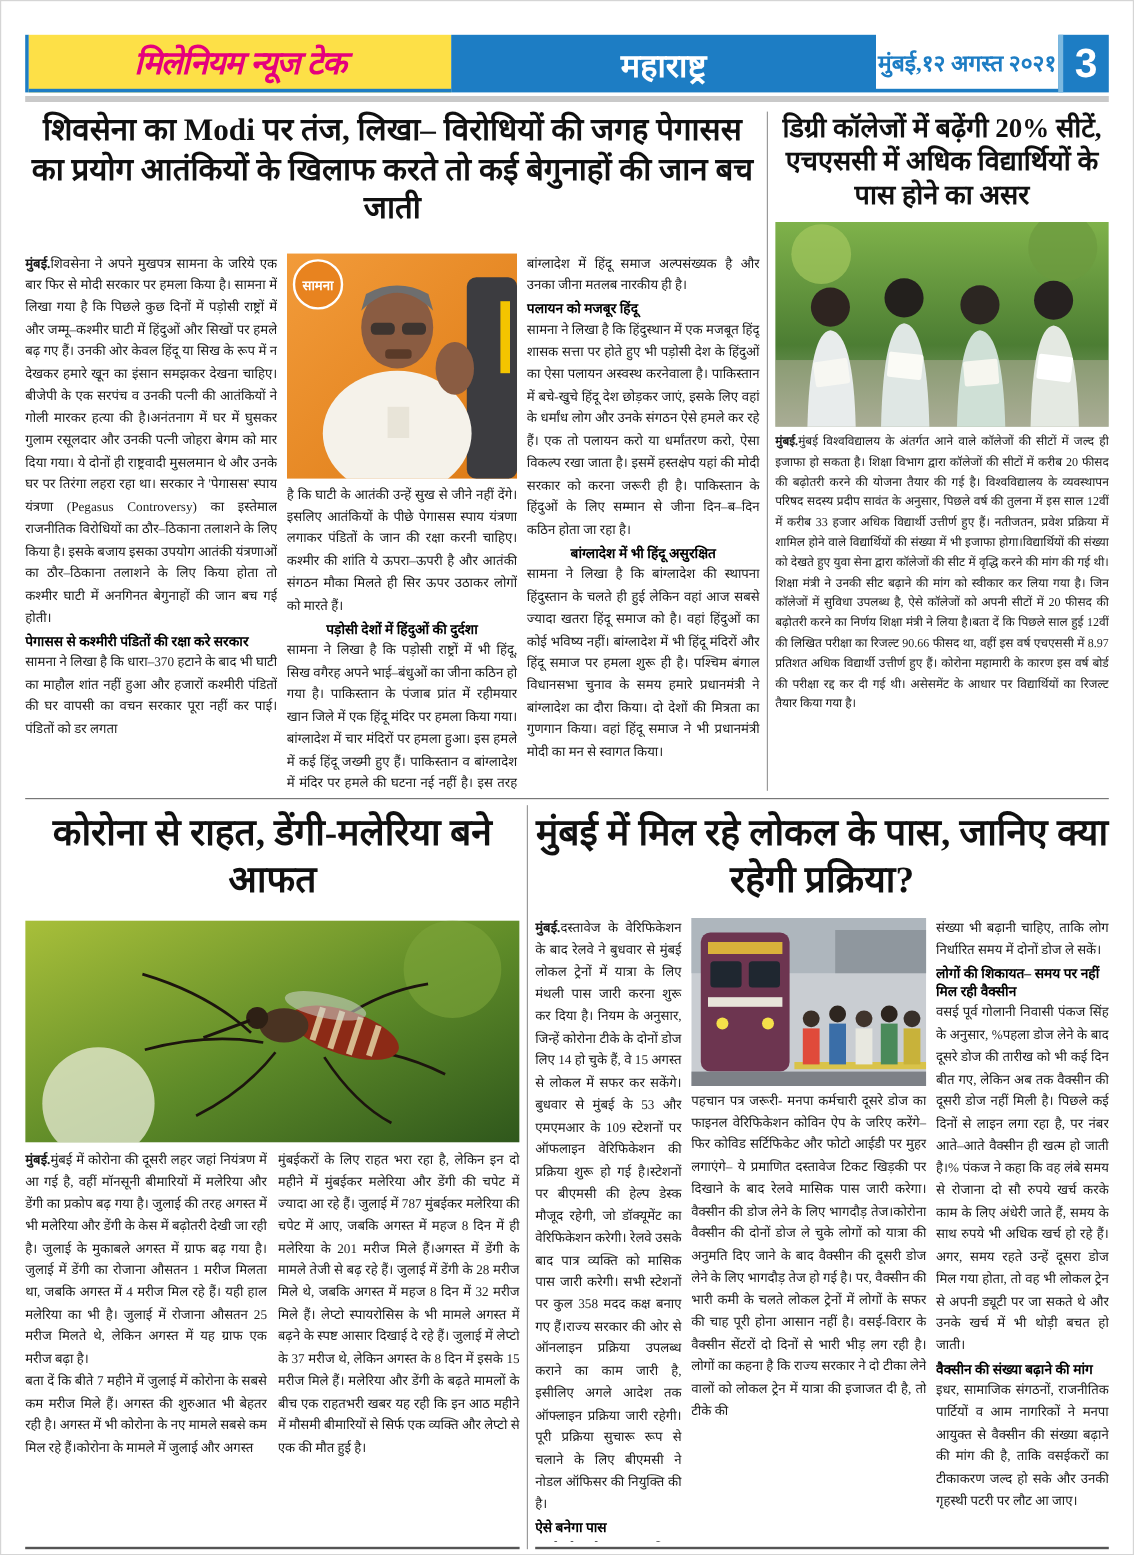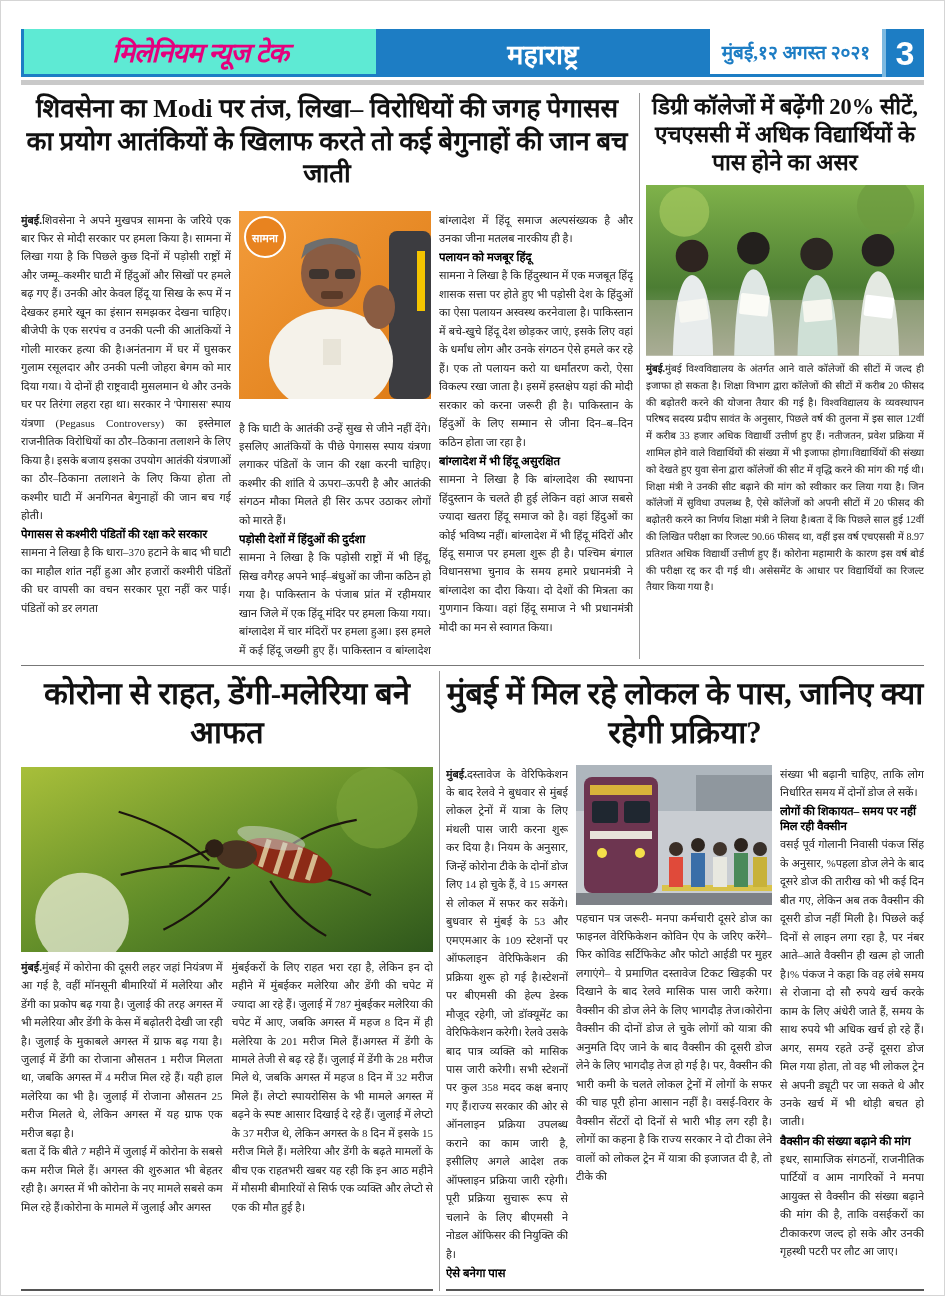--- a/index.html
+++ b/index.html
@@ -4,53 +4,53 @@
 <style>
   * { margin:0; padding:0; box-sizing:border-box; }
   body { background:#e9e9e9; font-family:"Liberation Serif", serif; }
   .page { width:945px; height:1296px; background:#ffffff; position:relative; margin:0 auto;
           border:1px solid #d5d5d5; overflow:hidden; }
   .inner { position:absolute; left:20px; right:20px; top:0; }
 
   
   .masthead { display:flex; margin-top:28px; height:48px; align-items:stretch;
               border-left:3px solid #1d7dc4; }
-  .brand-box { width:352px; background:#5eead4; display:flex; align-items:center; justify-content:center;
+  .brand-box { width:352px; background:#fde047; display:flex; align-items:center; justify-content:center;
                border-bottom:3px solid #1d7dc4; }
   .brand { color:#e5007d; font-size:27px; font-weight:bold; font-style:italic;
            font-family:"Liberation Sans", sans-serif; letter-spacing:-1px; }
   .section-box { flex:1; background:#1d7dc4; color:#fff; display:flex; align-items:center; justify-content:center;
                  font-size:27px; font-weight:bold; font-family:Liberation Serif, serif; }
-  .date-box { width:172px; background:#fff; color:#1d7dc4; display:flex; align-items:center; justify-content:center;
+  .date-box { width:152px; background:#fff; color:#1d7dc4; display:flex; align-items:center; justify-content:center;
               font-size:19px; font-weight:bold; border-bottom:3px solid #1d7dc4; }
   .pagenum-box { width:42px; background:#1d7dc4; color:#fff; display:flex; align-items:center; justify-content:center;
                  font-size:34px; font-weight:bold; border-left:4px solid #7db9e0;
                  font-family:"Liberation Sans", sans-serif; }
   .mast-shadow { height:5px; background:#c9c9c9; margin-top:3px; }
 
   
   .hl { font-weight:bold; text-align:center; color:#111; line-height:1.25; }
   .body-txt { font-size:11px; line-height:1.68; text-align:justify; color:#1a1a1a; }
   .dl { font-weight:bold; }
   .subhead { font-weight:bold; font-size:11.5px; margin:2px 0; color:#000; }
-  .subhead.center { text-align:left; }
+  .subhead.center { text-align:center; }
   .col { overflow:hidden; }
   .v-div { width:1px; background:#9a9a9a; margin:0 6px; }
   .h-rule { border-top:1.5px solid #777; margin-top:6px; }
   .photo { display:block; width:100%; }
 
   
   .top-section { display:flex; margin-top:8px; height:566px; }
   .art-pegasus { width:612px; display:flex; flex-direction:column; }
   .art-pegasus .hl { font-size:26px; margin-bottom:20px; }
   .peg-cols { display:flex; gap:8px; flex:1; overflow:hidden; }
   .peg-col1 { width:210px; }
   .peg-col2 { width:192px; }
   .peg-col3 { flex:1; }
-  .raut-photo-wrap { margin-bottom:20px; }
+  .raut-photo-wrap { margin-bottom:5px; }
 
   .art-college { flex:1; display:flex; flex-direction:column; }
   .art-college .hl { font-size:22.5px; margin-bottom:8px; }
   .college-photo-wrap { margin-bottom:5px; }
   .art-college .body-txt { font-size:10px; flex:1; overflow:hidden; }
 
   
   .bottom-section { display:flex; margin-top:5px; height:620px; }
   .art-malaria { width:412px; display:flex; flex-direction:column; }
   .art-malaria .hl { font-size:31px; margin:4px 0 14px 0; }

